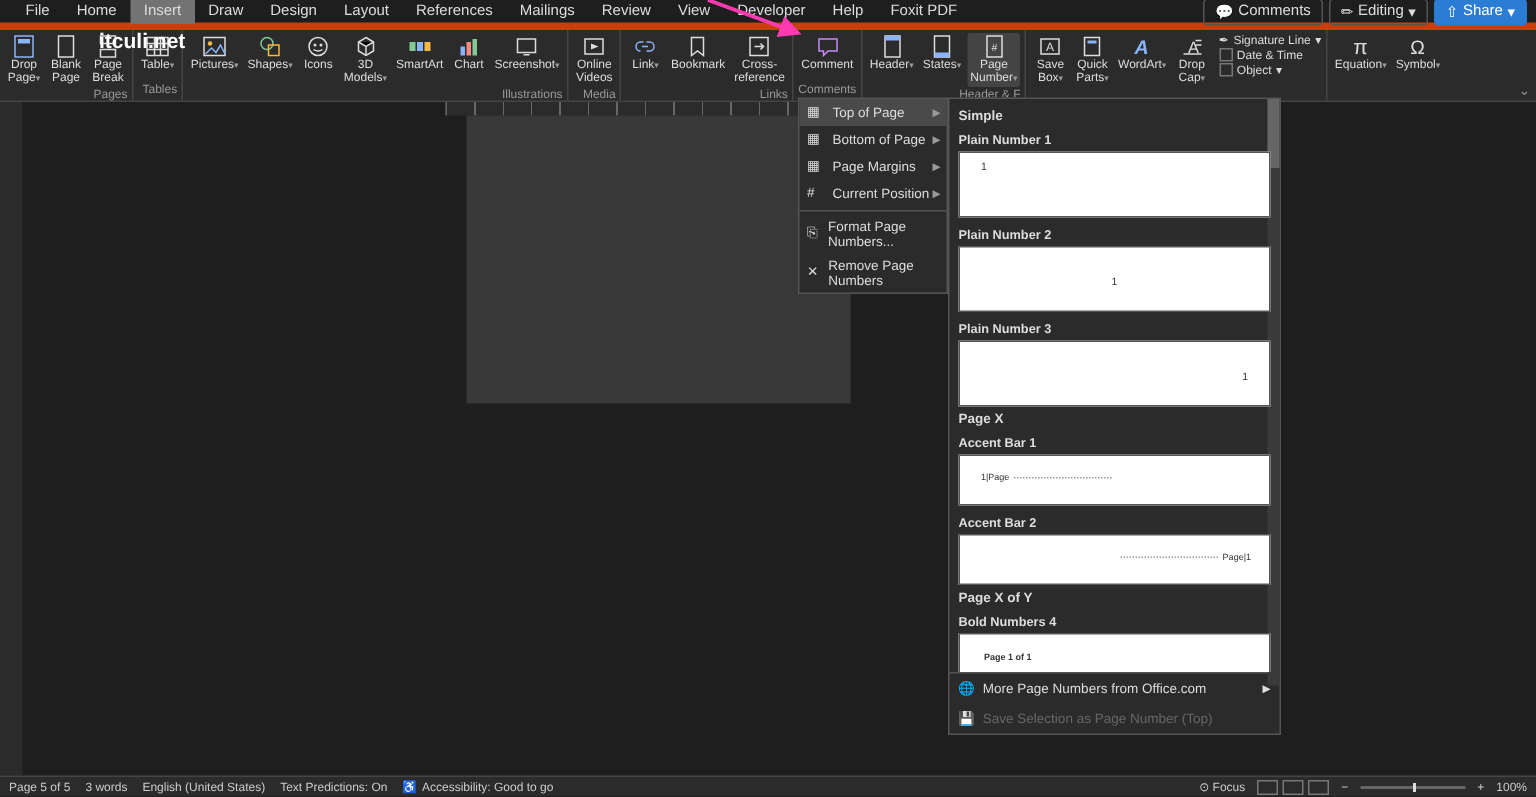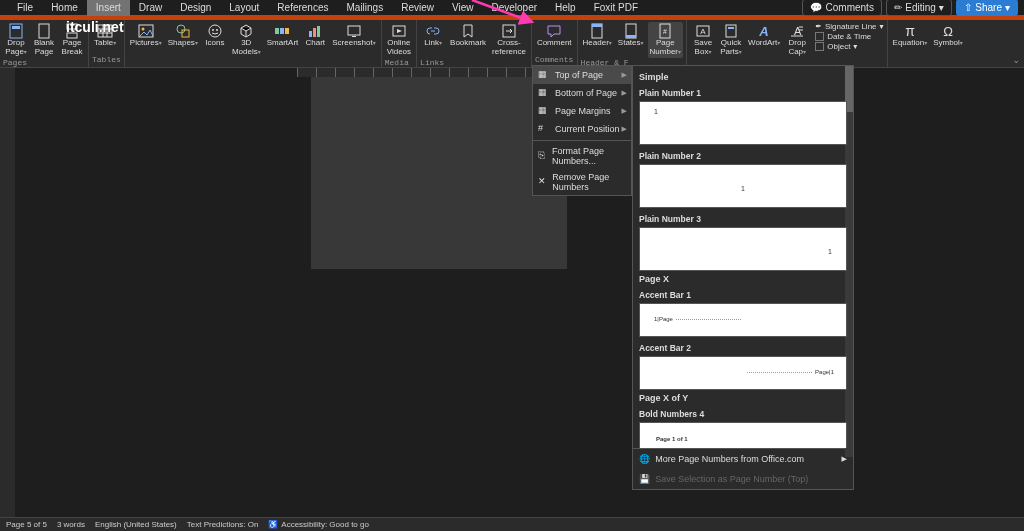--- a/index.html
+++ b/index.html
@@ -8,21 +8,21 @@
 .tabs { height: 20px; background: #1e1e1e; display: flex; align-items: center; padding-left: 8px; border-bottom: 5px solid #c2410c; }
 .tab { padding: 3px 9px; color: #ddd; font-size: 10px; cursor: pointer; }
 .tab.active { background: #737373; }
 .tab-right { margin-left: auto; display: flex; gap: 4px; padding-right: 6px; }
 .tab-btn { display: flex; align-items: center; gap: 3px; padding: 2px 7px; border: 1px solid #555; border-radius: 3px; font-size: 10px; color: #ddd; cursor: pointer; }
 .tab-btn.share { background: #2b7cd3; border-color: #2b7cd3; color: #fff; }
 
 .ribbon { height: 48px; background: #2b2b2b; display: flex; border-bottom: 1px solid #444; position: relative; }
 .group { display: flex; flex-direction: column; padding: 2px 3px; border-right: 1px solid #444; }
 .group-buttons { display: flex; gap: 2px; flex: 1; align-items: flex-start; }
-.group-label { text-align: left; font-size: 8px; color: #999; padding-bottom: 1px; font-family: Liberation Mono, monospace; }
+.group-label { text-align: right; font-size: 8px; color: #999; padding-bottom: 1px; }
 .rbtn { display: flex; flex-direction: column; align-items: center; cursor: pointer; padding: 1px 2px; gap: 0; min-width: 26px; }
 .rbtn .ico { width: 16px; height: 16px; display: flex; align-items: center; justify-content: center; }
 .rbtn .lbl { font-size: 8px; color: #ddd; text-align: center; line-height: 1.1; white-space: pre-line; }
 .rbtn .caret::after { content: "▾"; font-size: 6px; color: #999; }
 .hl { background: #444; border-radius: 2px; }
 .text-group { display: flex; flex-direction: column; gap: 1px; padding-left: 3px; }
 .text-item { display: flex; align-items: center; gap: 3px; font-size: 8px; color: #ddd; cursor: pointer; }
 .text-item .cb { width: 9px; height: 9px; border: 1px solid #777; display: inline-block; }
 
 .watermark { position: absolute; top: 19px; left: 66px; font-size: 14px; font-weight: bold; color: #ffffff; z-index: 100; pointer-events: none; }
@@ -233,20 +233,21 @@
       <div class="rbtn">
           <span class="ico">
             <svg width="16" height="16">
               <rect x="2" y="3" width="12" height="9" fill="none" stroke="#ddd"></rect>
               <rect x="6" y="13" width="4" height="1" fill="#ddd"></rect>
             </svg>
           </span>
           <span class="lbl caret">Screenshot</span>
         </div>
     </div>
+    <div class="group-label">Illustrations</div>
   </div>
 
   <div class="group">
     <div class="group-buttons">
       <div class="rbtn">
           <span class="ico">
             <svg width="16" height="16">
               <rect x="2" y="3" width="12" height="10" fill="none" stroke="#ddd"></rect>
               <path d="M6 6l5 2-5 2z" fill="#ddd"></path>
             </svg>
@@ -503,13 +504,27 @@
 
 <div class="statusbar">
   <span>Page 5 of 5</span>
   <span>3 words</span>
   <span>English (United States)</span>
   <span>Text Predictions: On</span>
   <span style="display:flex;align-items:center;gap:3px">
       <span>♿</span>
       <span>Accessibility: Good to go</span>
     </span>
+  <div class="sb-right">
+    <span><span>⊙</span> <span>Focus</span></span>
+    <div class="view-icons">
+      <div class="vico"></div>
+      <div class="vico"></div>
+      <div class="vico"></div>
+    </div>
+    <span>−</span>
+    <div class="zoom-track">
+        <div class="zoom-thumb"></div>
+      </div>
+    <span>+</span>
+    <span>100%</span>
+  </div>
 </div>
 
 </body></html>

